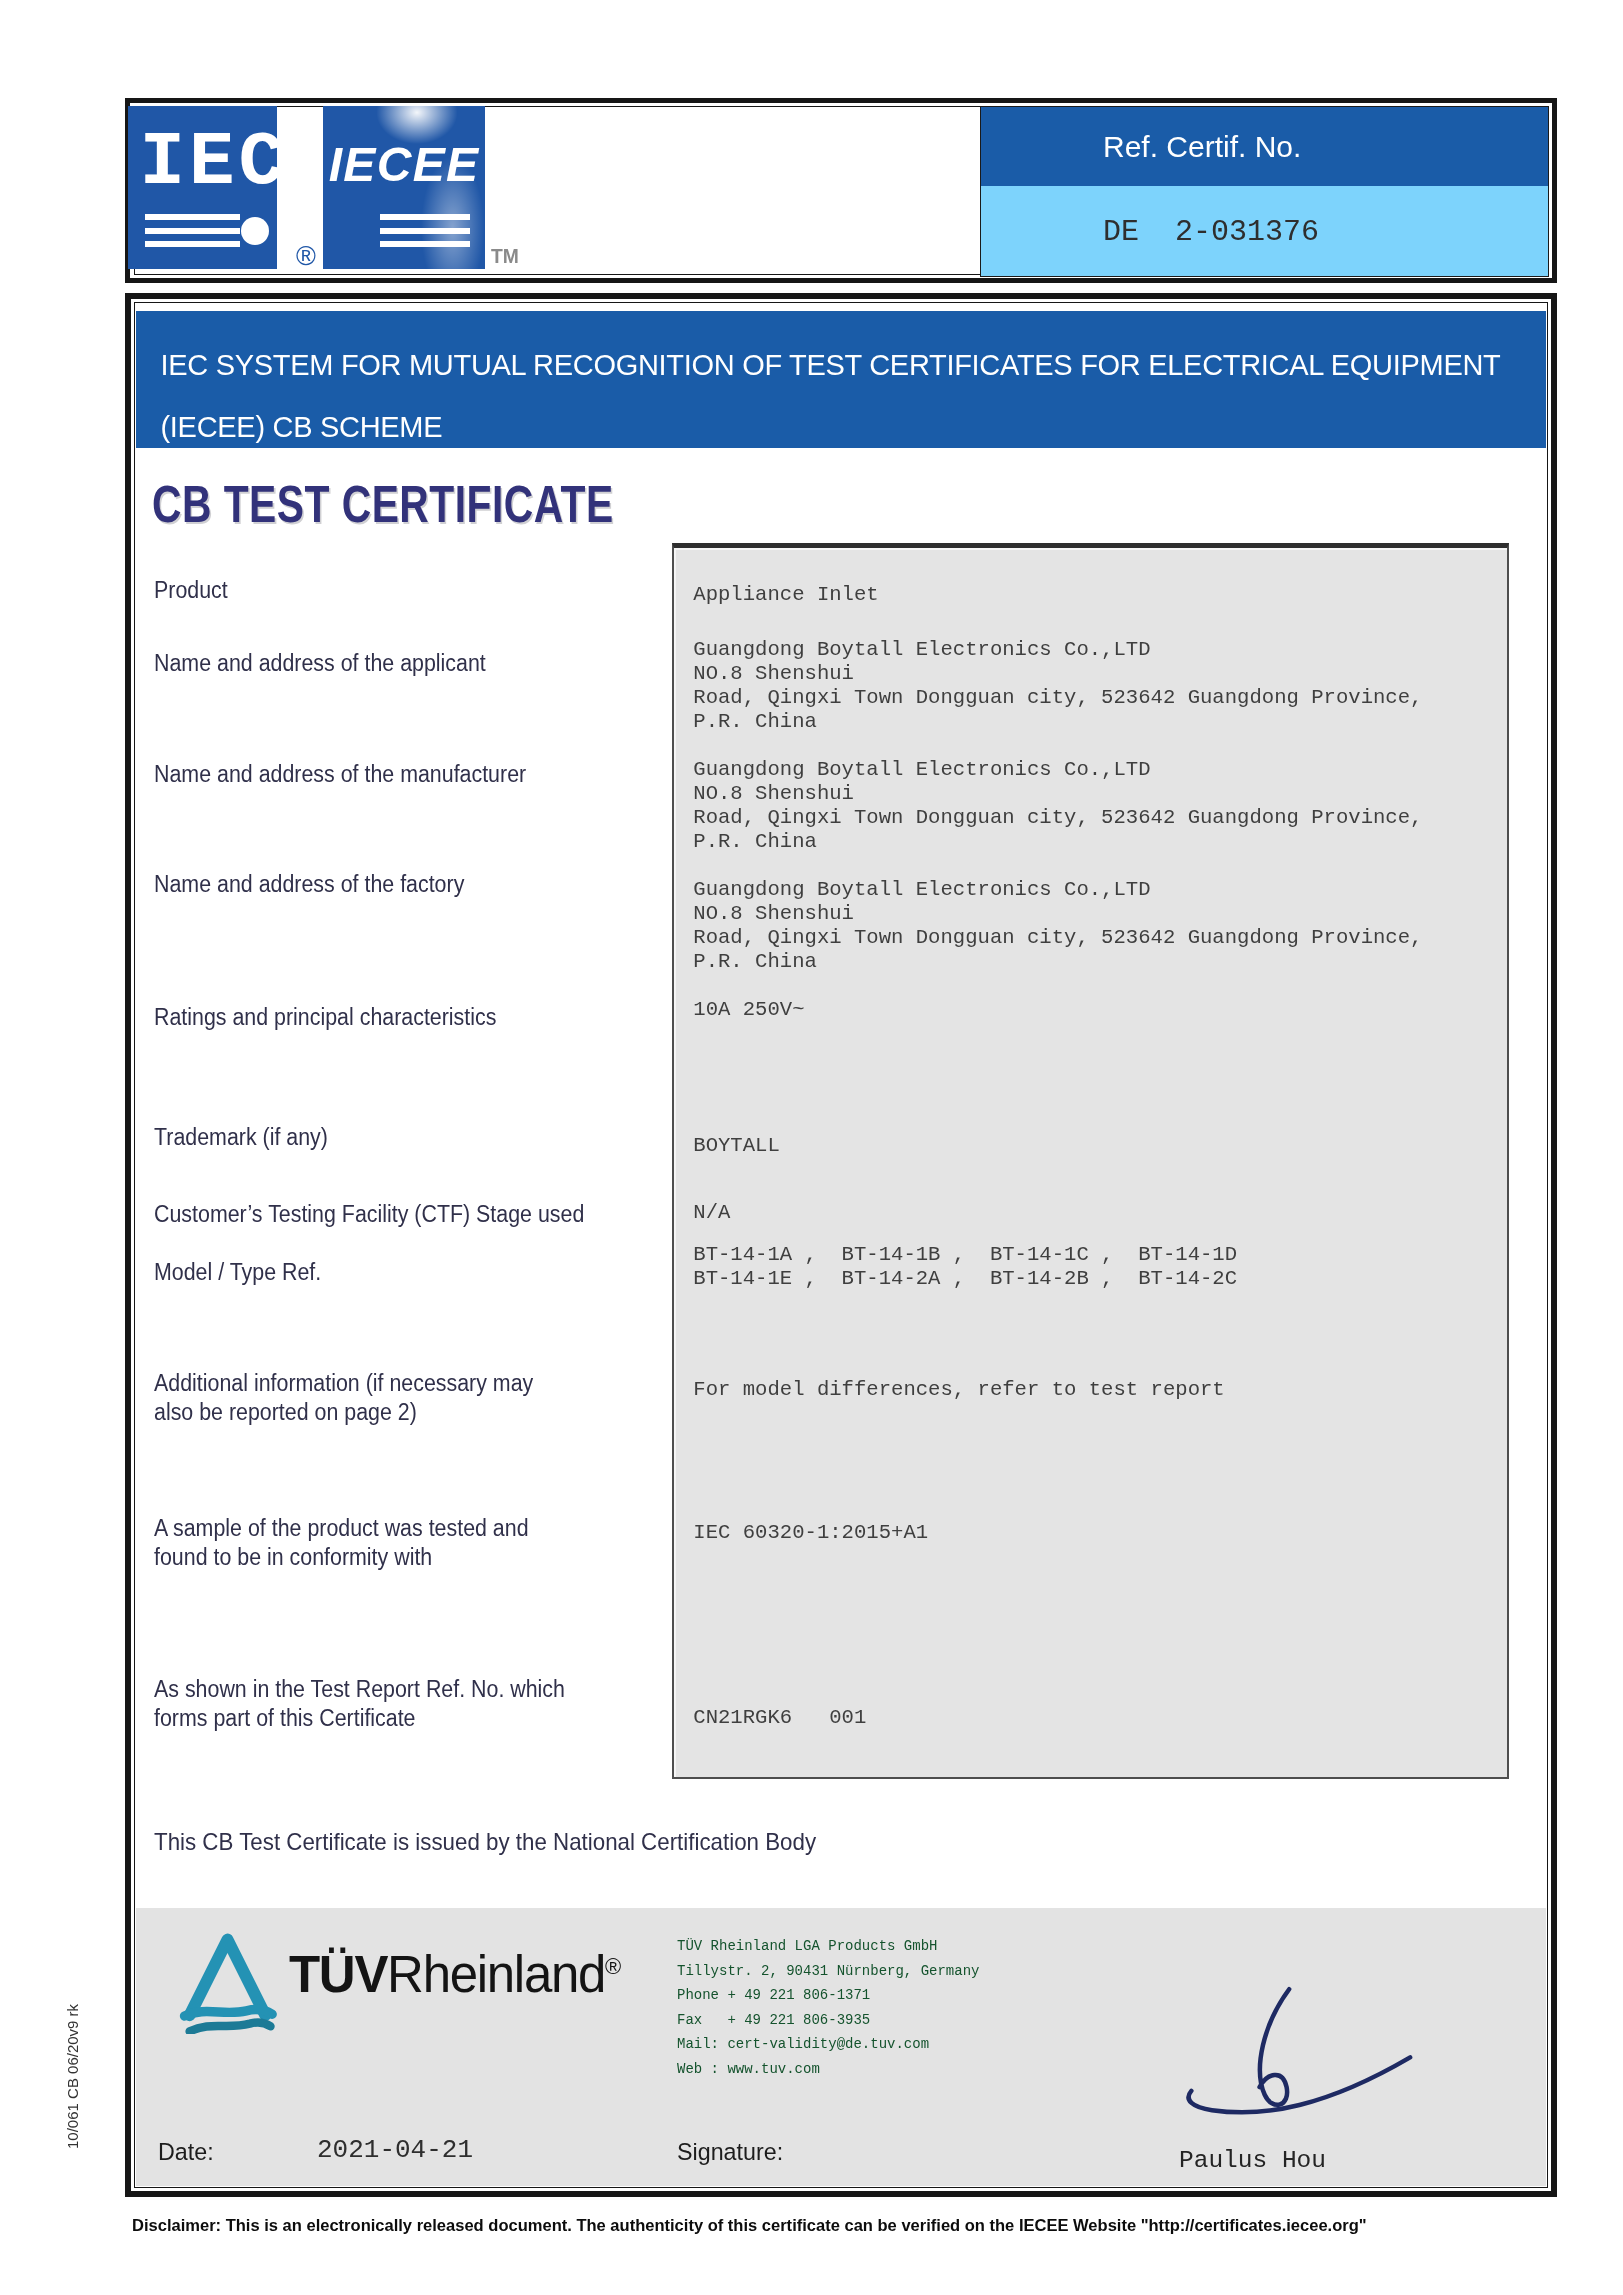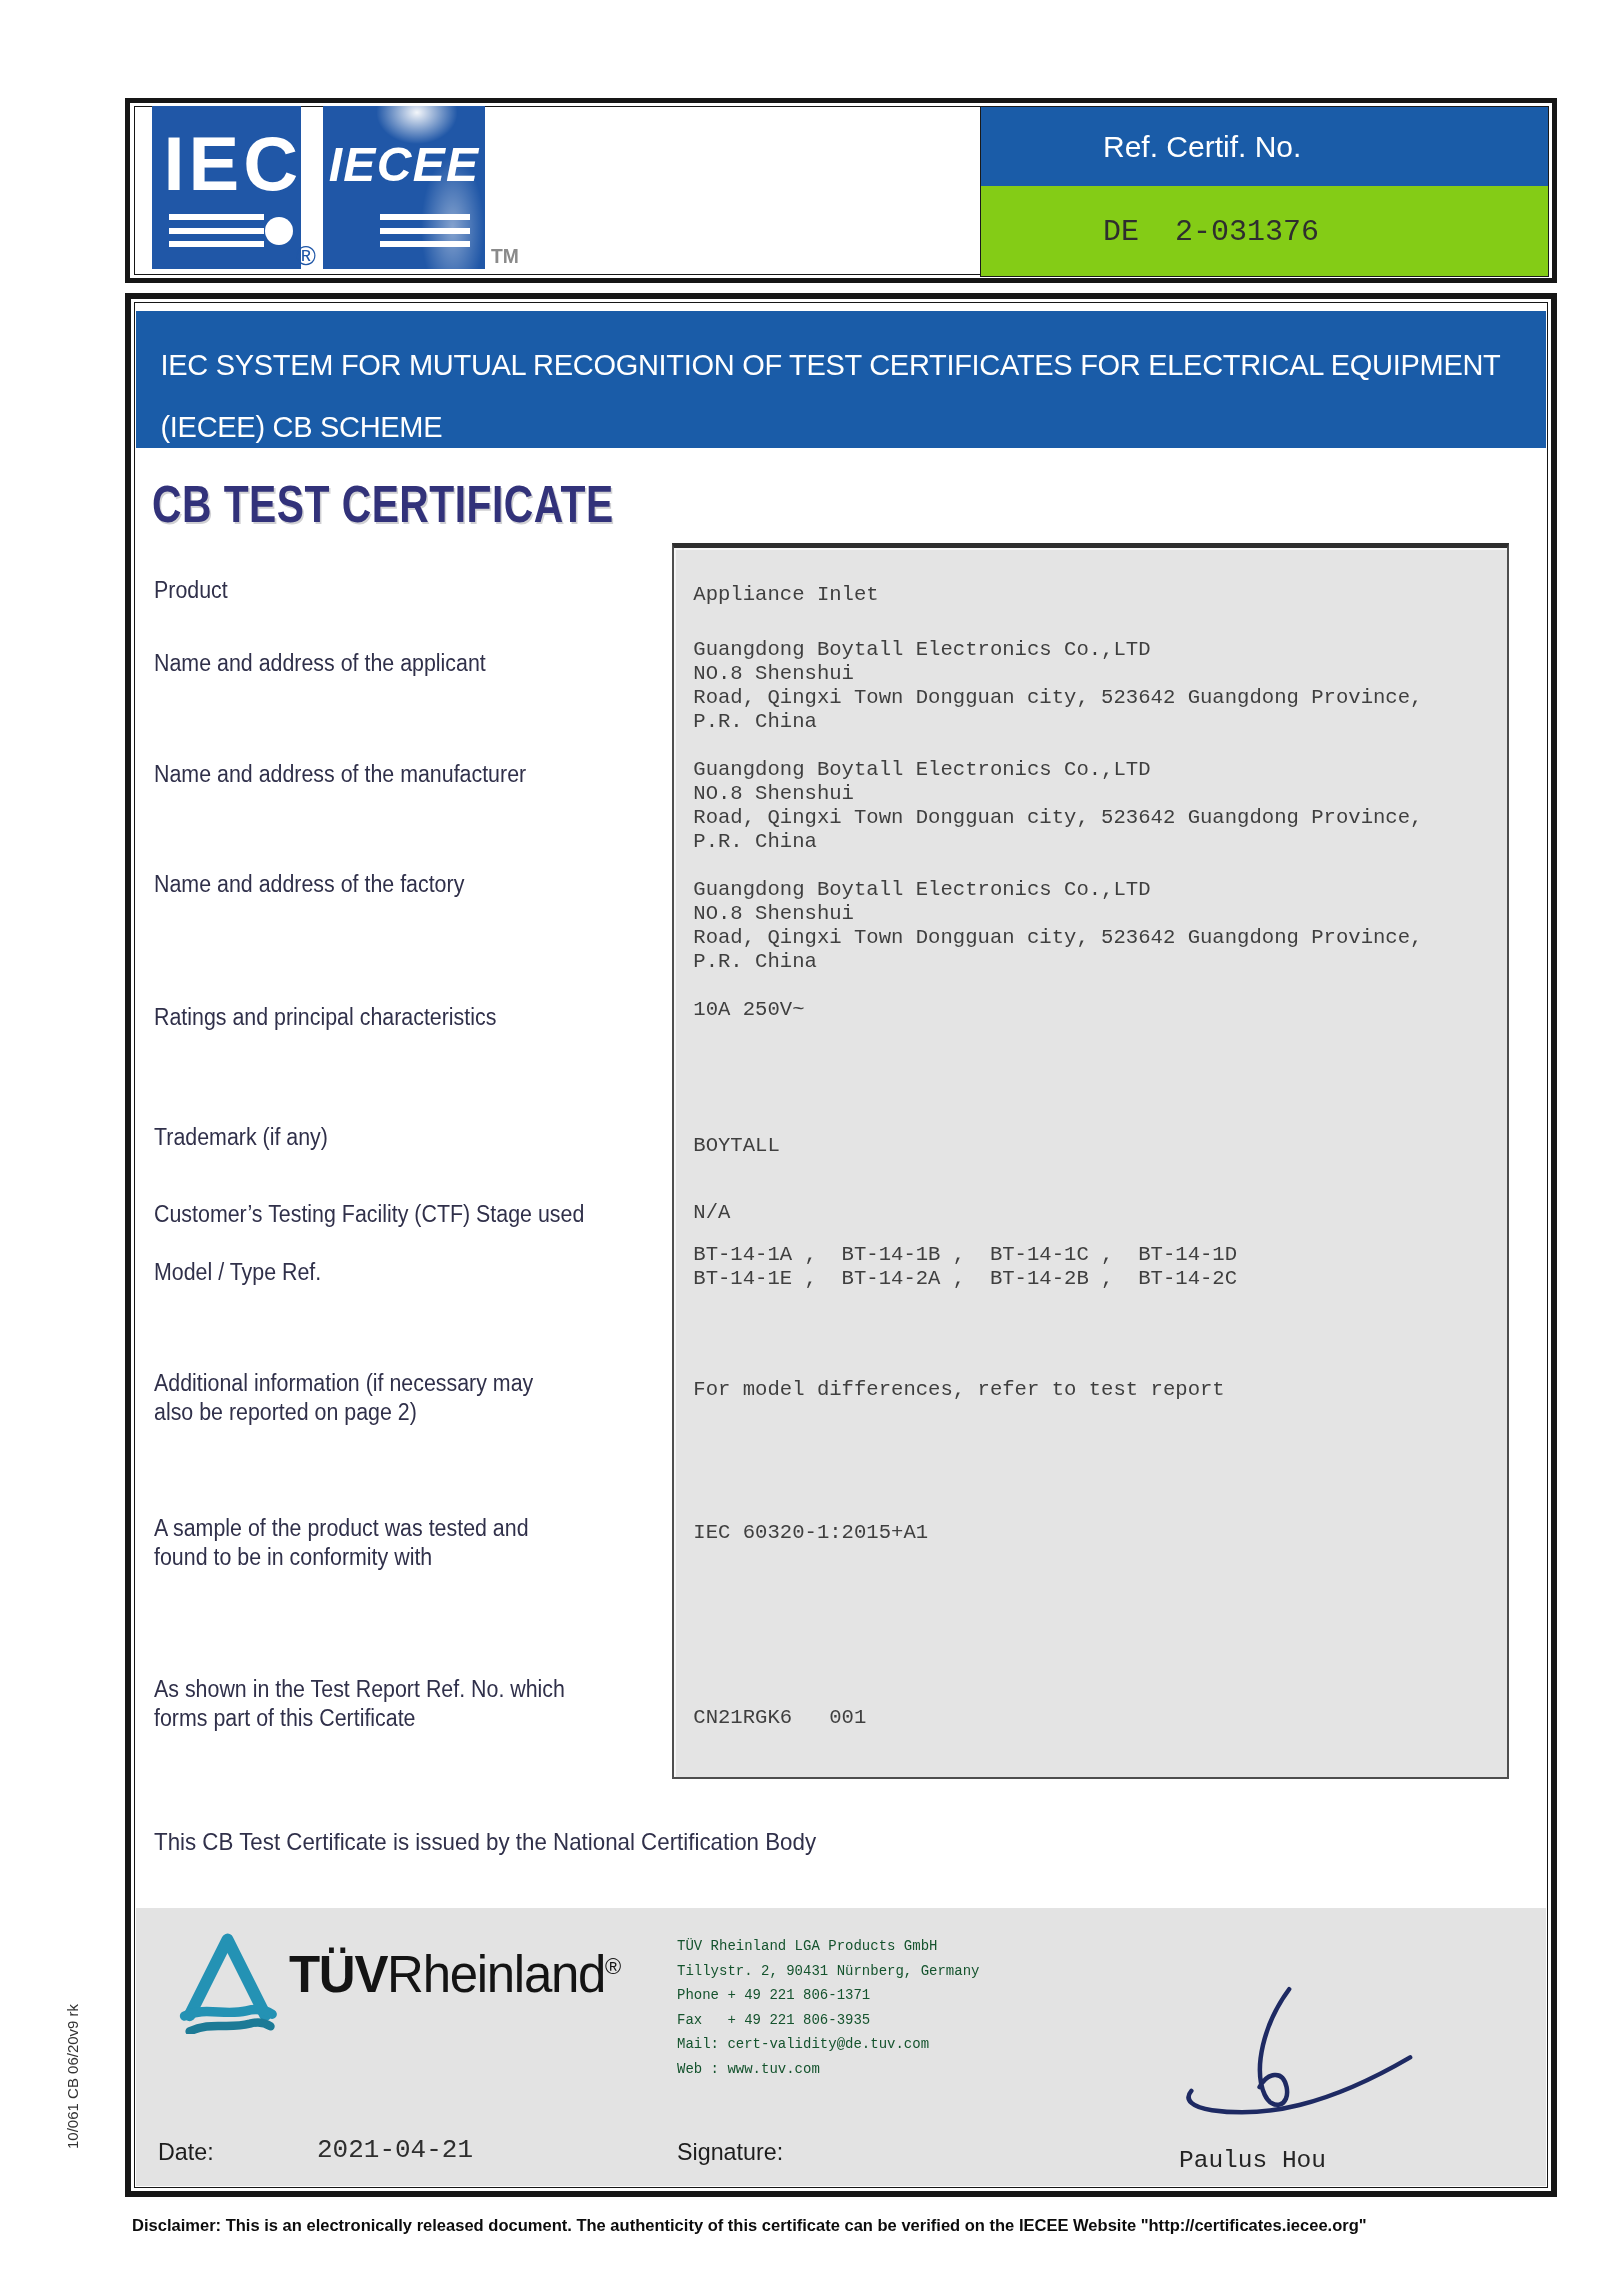--- a/index.html
+++ b/index.html
@@ -20,21 +20,21 @@
   .dot{position:absolute;width:28px;height:28px;border-radius:50%;background:#fff;}
   .reg-mark{position:absolute;color:#2057A7;font-size:27px;font-weight:400;}
   .iecee-box{background:#2057A7;overflow:hidden;}
   .iecee-gloss{position:absolute;inset:0;background:
      radial-gradient(ellipse 58px 45px at 58% 4%, rgba(255,255,255,.95), rgba(255,255,255,0) 70%),
      radial-gradient(ellipse 45px 103px at 80% 75%, rgba(255,255,255,.45), rgba(255,255,255,0) 70%);}
   .iecee-text{position:absolute;top:31px;left:0;width:100%;text-align:center;font-size:48px;font-weight:700;font-style:italic;color:#fff;letter-spacing:1.3px;}
   .tm-mark{position:absolute;color:#8a8a8a;font-size:19.3px;font-weight:600;}
 
   
-  .ref-box{border:1.9px solid #1a1a1a;background:#84cc16;}
+  .ref-box{border:1.9px solid #1a1a1a;background:#7dd3fc;}
   .ref-header{position:absolute;left:0;top:0;width:100%;height:79px;background:#1A5CA8;color:#fff;font-size:30px;line-height:79px;padding-left:122px;box-sizing:border-box;}
   .ref-value{position:absolute;left:122px;top:108px;font-family:"Liberation Mono","DejaVu Sans Mono",monospace;font-size:30px;color:#2e2e2e;white-space:pre-wrap;}
 
   
   .banner{background:#1A5CA8;color:#fff;font-size:29px;line-height:62px;padding:23px 0 0 24.5px;letter-spacing:-0.3px;white-space:pre-line;}
 
   
   .title{color:#32327A;font-size:51px;font-weight:700;transform:scaleX(0.8);transform-origin:left top;white-space:nowrap;letter-spacing:0.6px;text-shadow:1.9px 1.9px 0 rgba(120,120,130,.35);}
 
   
@@ -61,21 +61,21 @@
 </head>
 <body>
 
 <div class="page">
 
   <div class="abs frame-outer" style="left:125px;top:98px;width:1432px;height:185px;"></div>
   <div class="abs frame-inner" style="left:134px;top:106px;width:1415px;height:169px;"></div>
 
   <div class="abs" style="left:125px;top:98px;width:1432px;height:185px;">
 
-    <div class="abs iec-box" style="left:27px;top:7.7px;width:149px;height:163px;">
+    <div class="abs iec-box" style="left:3px;top:7.7px;width:149px;height:163px;font-family:Liberation Mono, monospace;">
       <div class="iec-text">IEC</div>
       <div class="bar" style="left:16.7px;top:108px;width:95px;"></div>
       <div class="bar" style="left:16.7px;top:122px;width:95px;"></div>
       <div class="bar" style="left:16.7px;top:135px;width:95px;"></div>
       <div class="dot" style="left:113px;top:111px;"></div>
     </div>
     <div class="reg-mark" style="left:171px;top:143px;">®</div>
 
     <div class="abs iecee-box" style="left:198px;top:7.7px;width:162px;height:163px;">
       <div class="iecee-gloss"></div>

